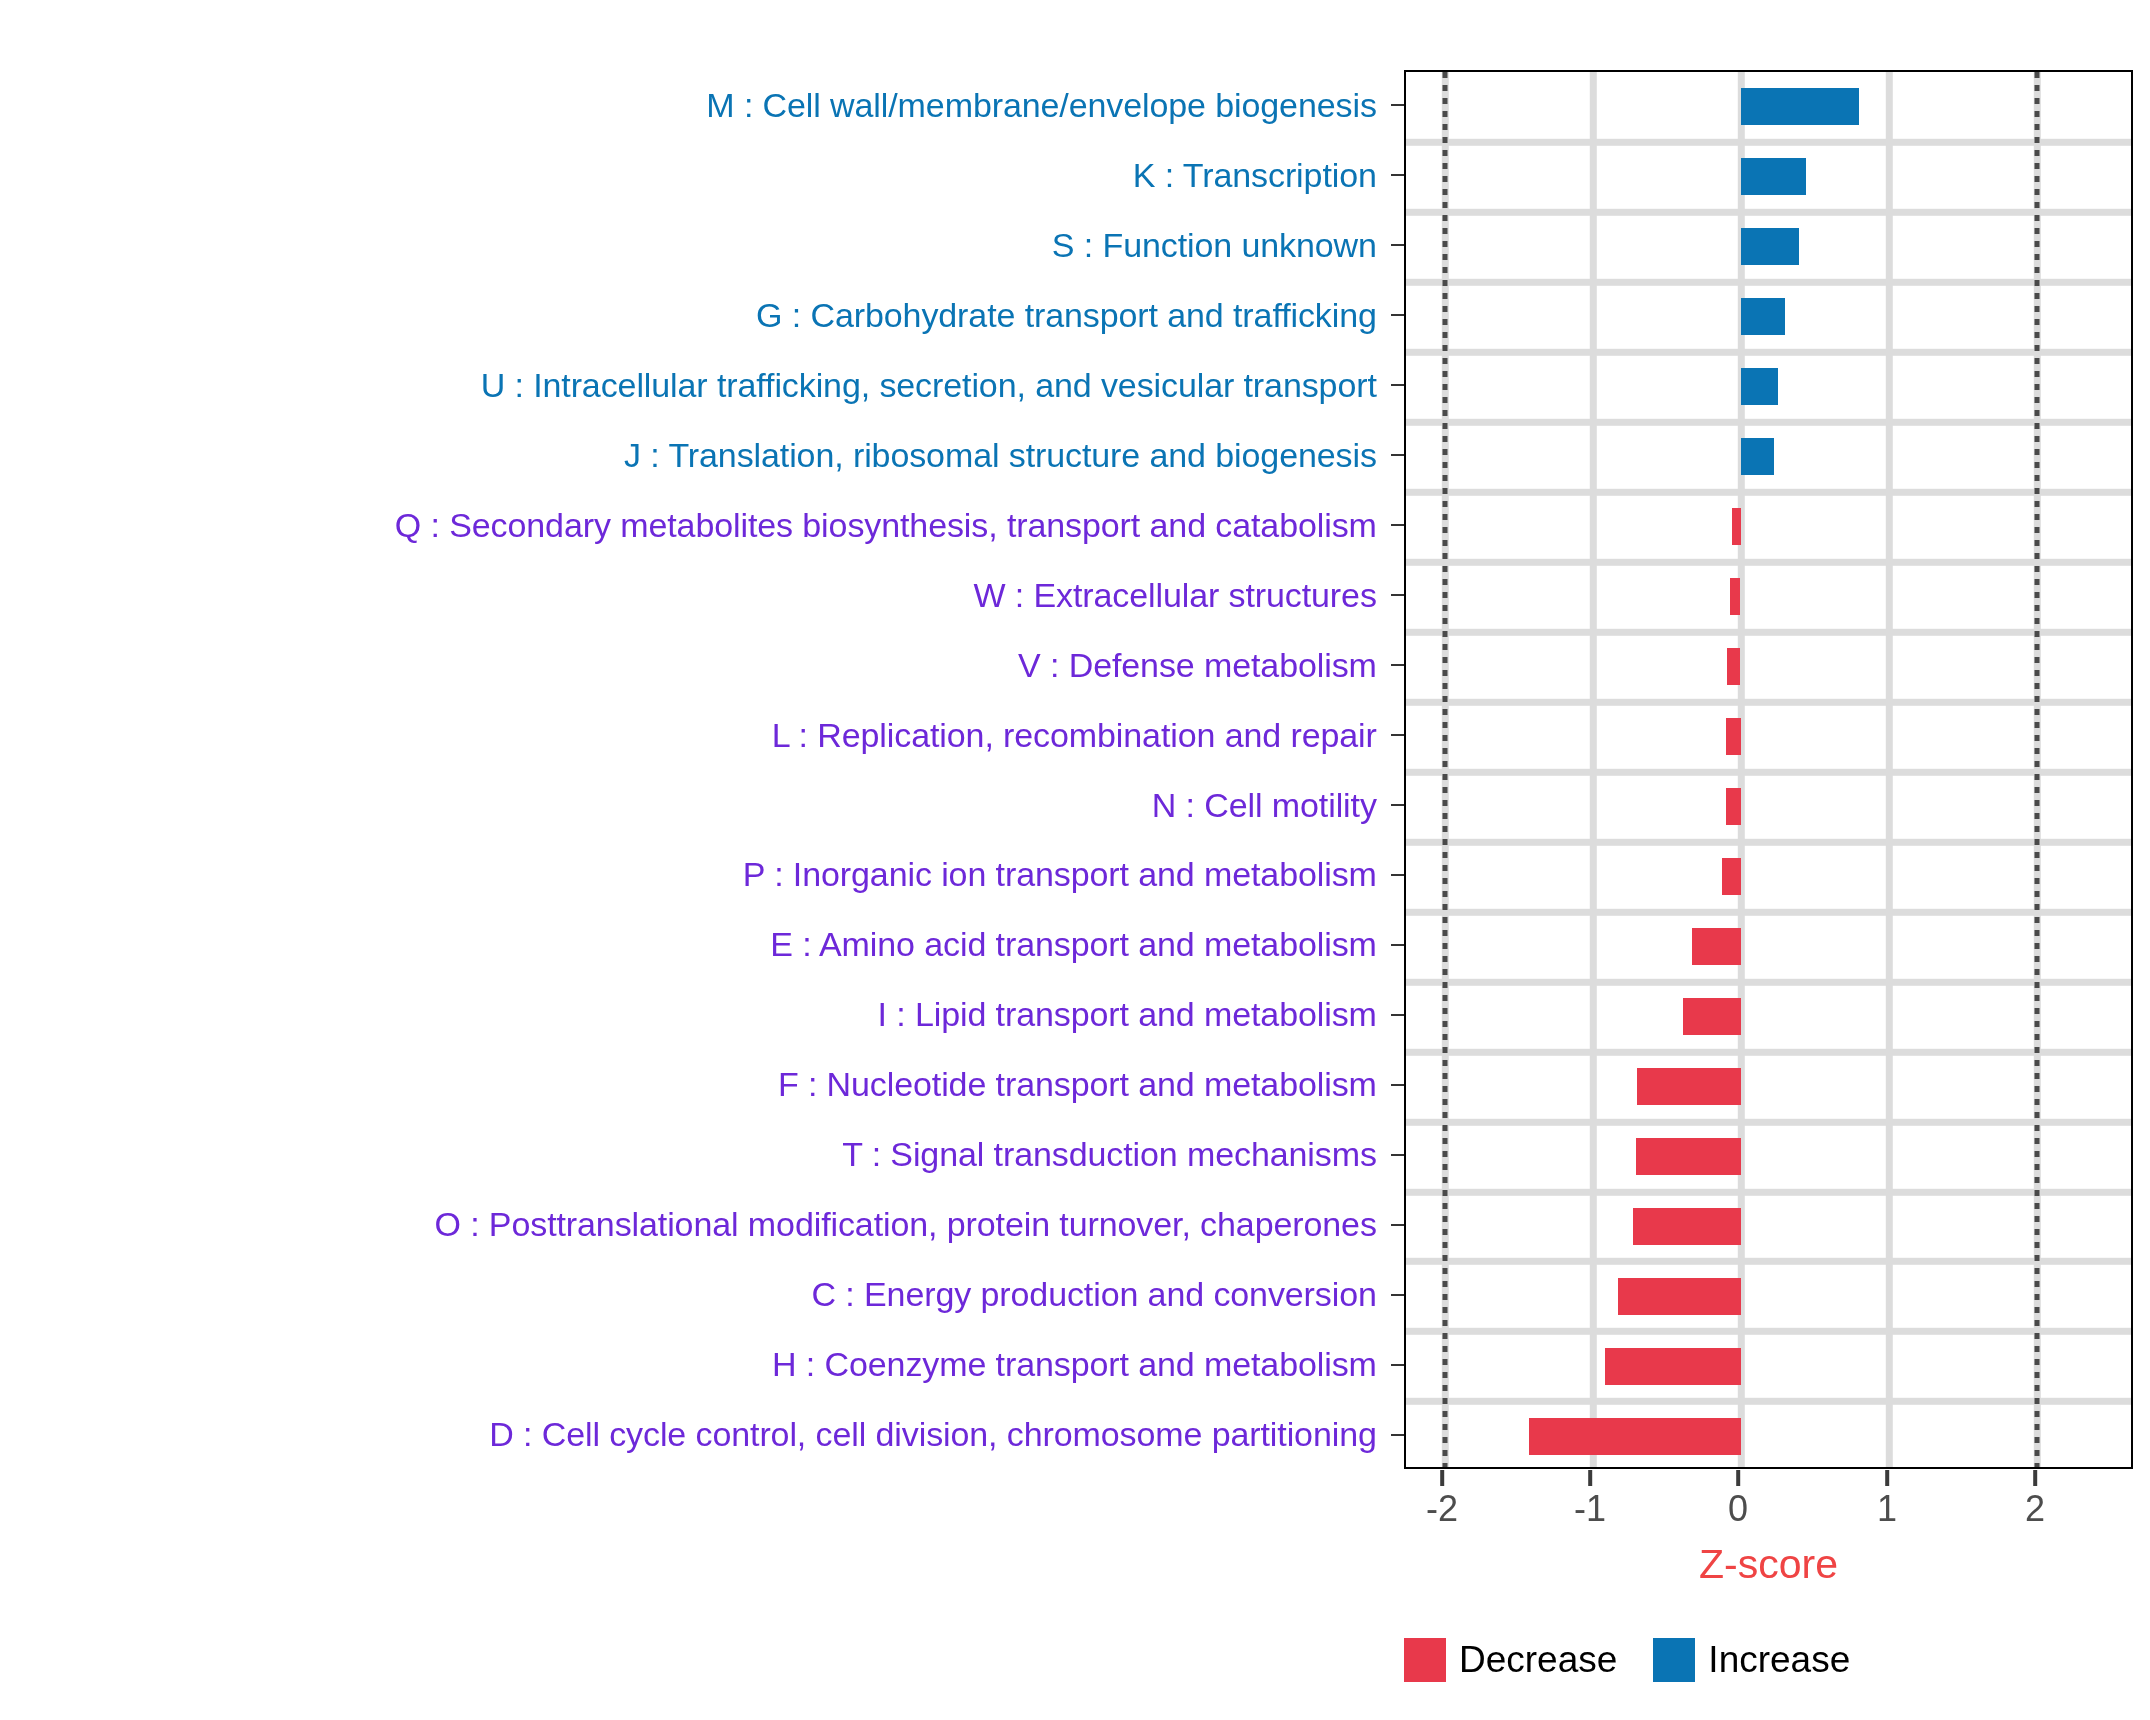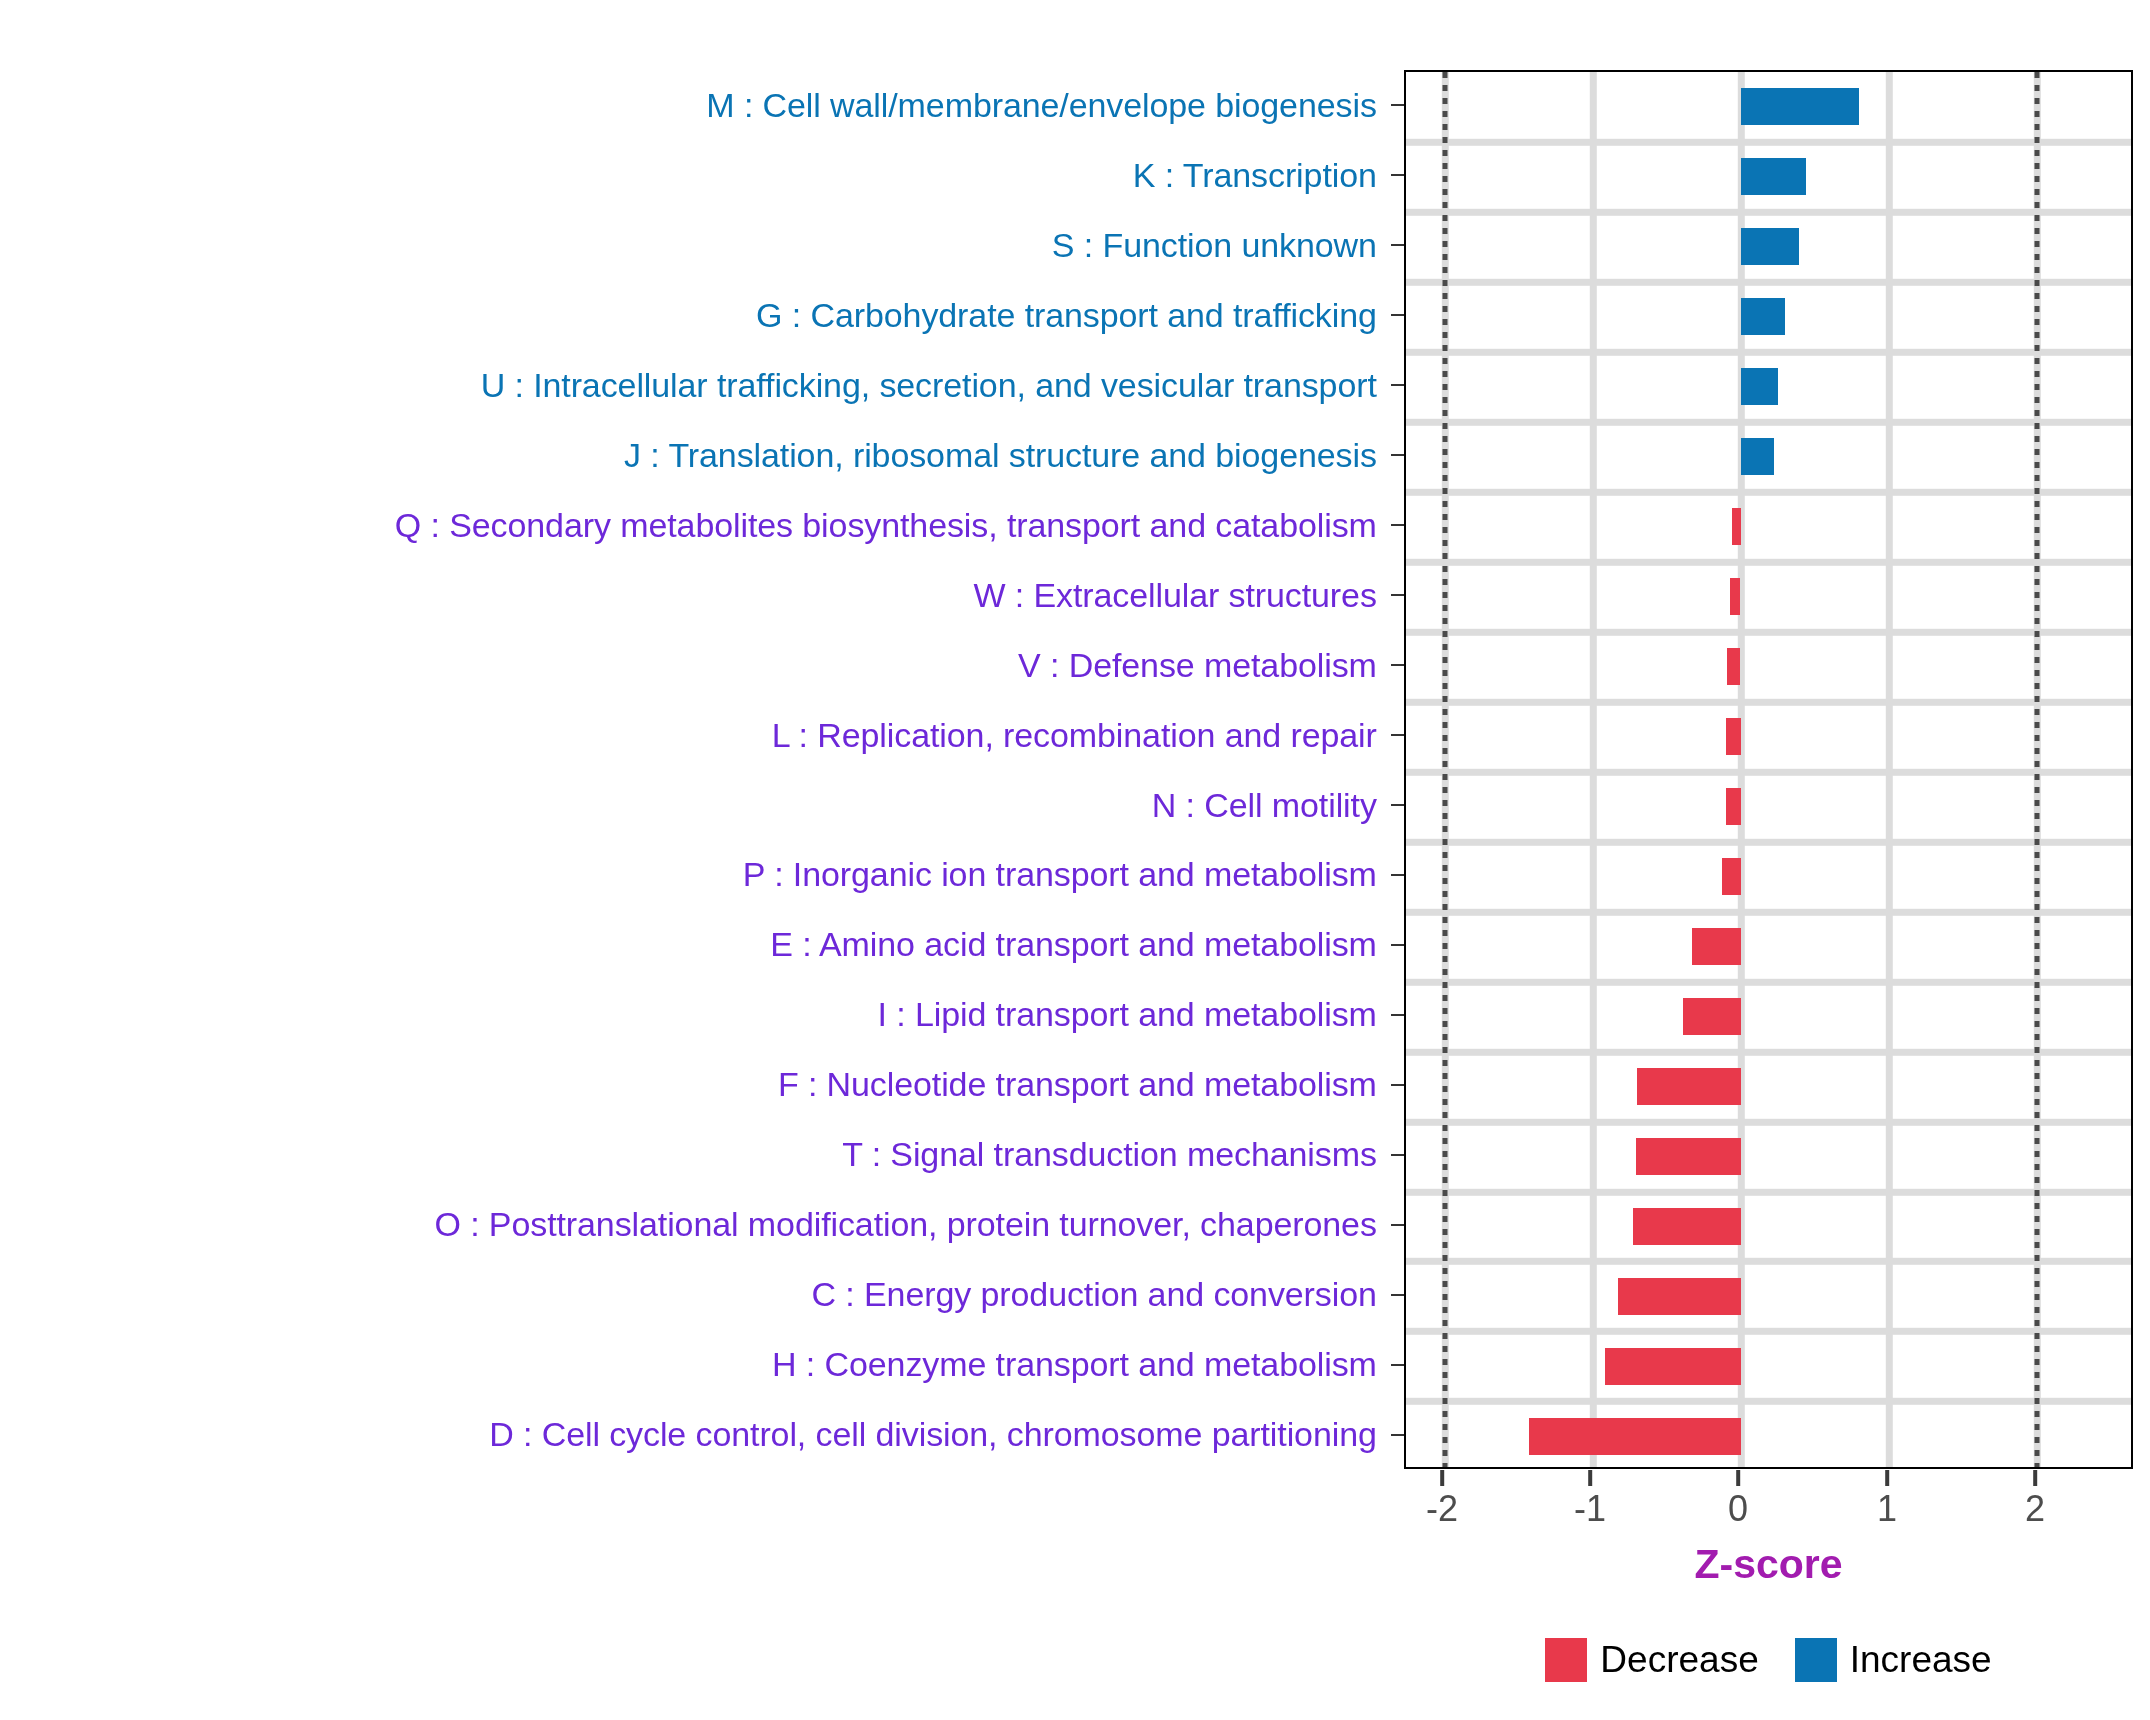--- a/index.html
+++ b/index.html
@@ -92,30 +92,30 @@
     color:#4d4d4d;
     transform:translateX(-50%);
     white-space:nowrap;
   }
   #xaxis-title{
     position:absolute;
     top:1541px;
     left:1404px; width:729px;
     text-align:center;
     font-size:41px;
-    font-weight:bold;
-    color:#a21caf;
+    font-weight:normal;
+    color:#ef4444;
   }
 
   
   #legend{
     position:absolute;
     top:1638px; left:1404px;
     width:729px;
-    display:flex; align-items:center; justify-content:center;
+    display:flex; align-items:center; justify-content:flex-start;
     gap:36px;
   }
   .legend-item{display:flex;align-items:center;gap:13px;}
   .legend-swatch{width:42px;height:44px;display:block;}
   .legend-label{font-size:37px;color:#000000;white-space:nowrap;}
 </style>
 </head>
 <body>
 
 <div id="root">

